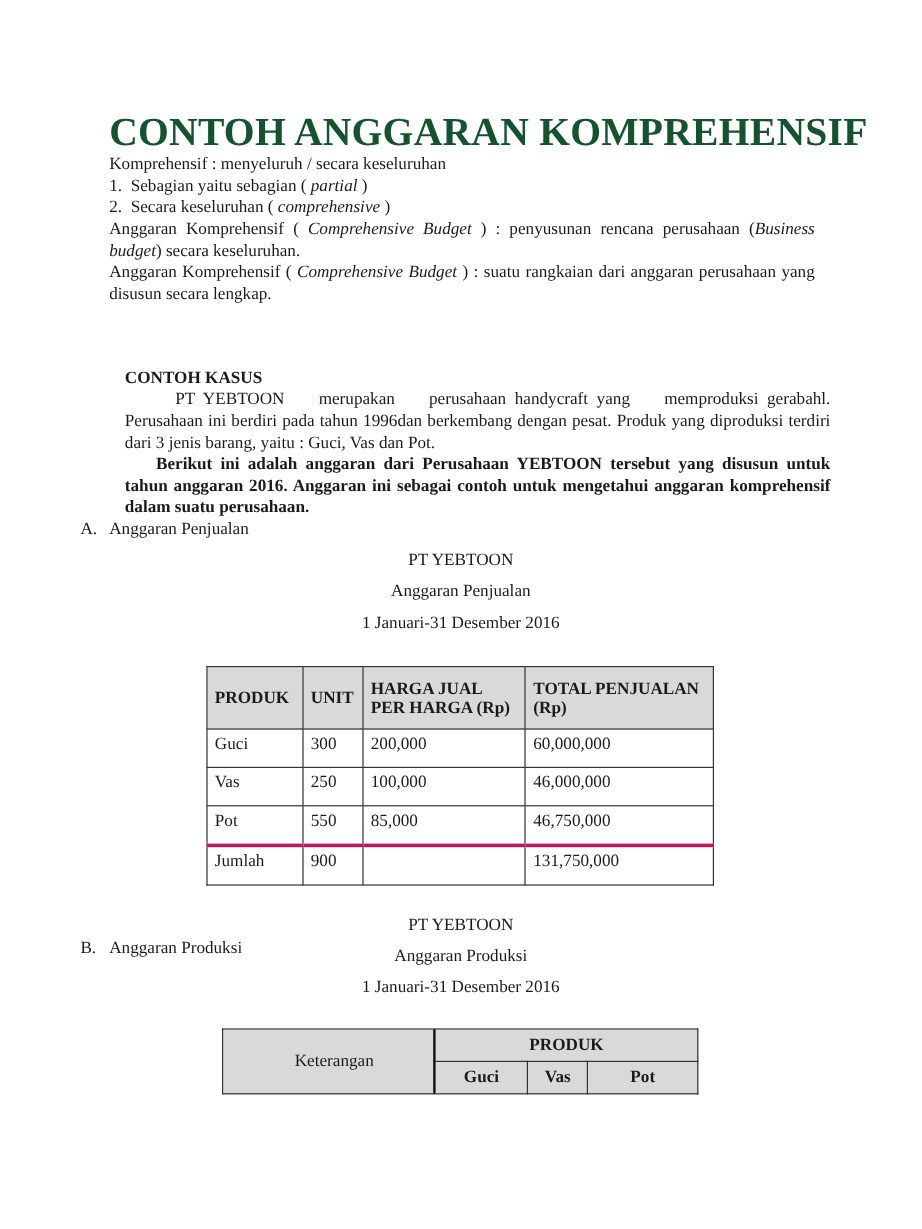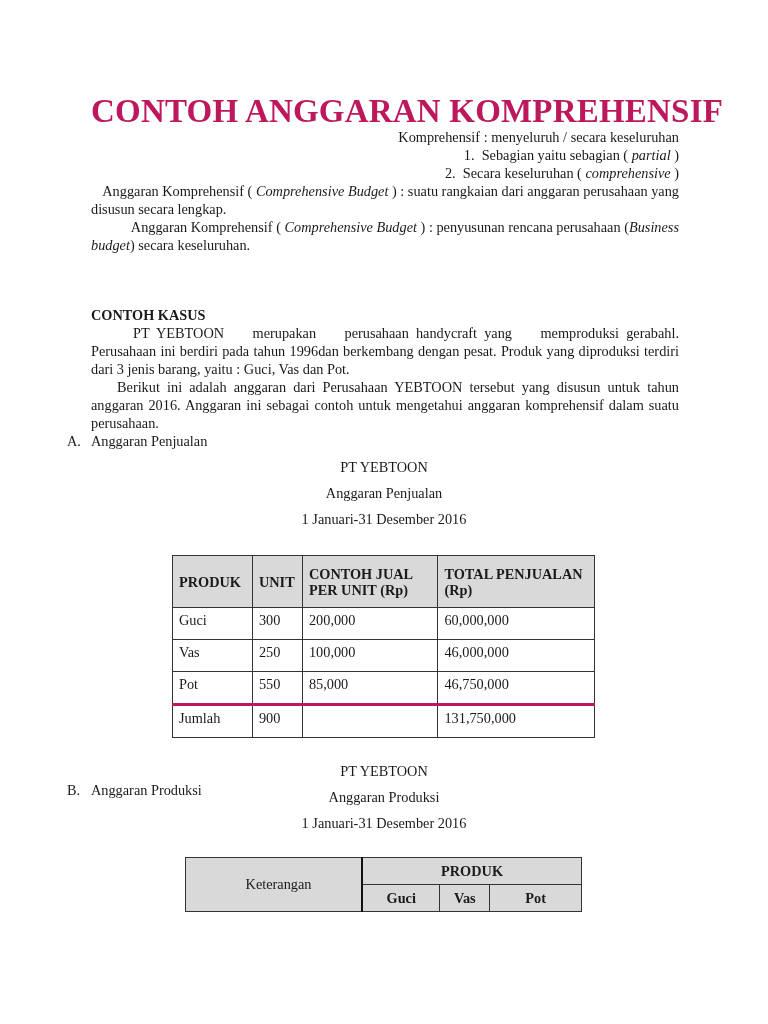--- a/index.html
+++ b/index.html
@@ -3,31 +3,31 @@
 <meta charset="utf-8">
 <style>
   html, body { margin: 0; padding: 0; background: #ffffff; }
   body {
     width: 768px; height: 1024px; position: relative; overflow: hidden;
     font-family: "Liberation Serif", serif; color: #1a1a1a;
   }
   .abs { position: absolute; }
   .title {
     left: 91px; top: 93px; font-size: 33px; font-weight: bold; letter-spacing: 0.2px;
-    color: #be185d;
+    color: #14532d;
   }
   .body-text { font-size: 14.3px; line-height: 18px; }
   .just { text-align: justify; text-align-last: left; }
   .intro { left: 91px; top: 128px; width: 588px; }
-  .intro div { white-space: nowrap; text-align: right; }
+  .intro div { white-space: nowrap; }
   .intro .wrap { white-space: normal; }
-  .case { left: 91px; top: 306px; width: 588px; }
+  .case { left: 104px; top: 306px; width: 588px; }
   .case .h { font-weight: bold; }
   .ind1 { text-indent: 42px; }
-  .ind2 { text-indent: 26px; }
+  .ind2 { text-indent: 26px; font-weight: bold; }
   .center { text-align: center; width: 768px; left: 0; font-size: 14.3px; }
   .secA { left: 67px; top: 432px; }
   .secB { left: 67px; top: 737px; margin-top: 44px; }
   .lbl { display: inline-block; width: 24px; }
 
   table { border-collapse: collapse; font-family: "Liberation Serif", serif; }
   .t1 { left: 172px; top: 555px; width: 423px; font-size: 14.3px; }
   .t1 td, .t1 th { border: 1px solid #333; padding: 0 6px; text-align: left; vertical-align: top; }
   .t1 th { background: #d9d9d9; font-weight: bold; vertical-align: middle; height: 51px; line-height: 16px; }
   .t1 td { height: 27px; line-height: 16px; padding-top: 4px; padding-bottom: 0; }
@@ -43,22 +43,22 @@
 <div class="abs title">CONTOH ANGGARAN KOMPREHENSIF</div>
 
 <div class="abs body-text intro">
   <div>Komprehensif : menyeluruh / secara keseluruhan</div>
   <div>
     <span>1.</span>&nbsp;&nbsp;<span>Sebagian yaitu sebagian ( </span><i>partial</i><span> )</span>
   </div>
   <div>
     <span>2.</span>&nbsp;&nbsp;<span>Secara keseluruhan ( </span><i>comprehensive</i><span> )</span>
   </div>
+  <div class="wrap just"><span>Anggaran Komprehensif ( </span><i>Comprehensive Budget</i><span> ) : penyusunan rencana perusahaan (</span><i>Business budget</i><span>) secara keseluruhan.</span></div>
   <div class="wrap just"><span>Anggaran Komprehensif ( </span><i>Comprehensive Budget</i><span> ) : suatu rangkaian dari anggaran perusahaan yang disusun secara lengkap.</span></div>
-  <div class="wrap just"><span>Anggaran Komprehensif ( </span><i>Comprehensive Budget</i><span> ) : penyusunan rencana perusahaan (</span><i>Business budget</i><span>) secara keseluruhan.</span></div>
 </div>
 
 <div class="abs body-text case">
   <div class="h">CONTOH KASUS</div>
   <div class="just ind1" style="white-space: pre-wrap;">PT YEBTOON    merupakan    perusahaan handycraft yang    memproduksi gerabahl. Perusahaan ini berdiri pada tahun 1996dan berkembang dengan pesat. Produk yang diproduksi terdiri dari 3 jenis barang, yaitu : Guci, Vas dan Pot.</div>
   <div class="just ind2">Berikut ini adalah anggaran dari Perusahaan YEBTOON tersebut yang disusun untuk tahun anggaran 2016. Anggaran ini sebagai contoh untuk mengetahui anggaran komprehensif dalam suatu perusahaan.</div>
 </div>
 
 <div class="abs body-text secA">
   <span class="lbl">A.</span><span>Anggaran Penjualan</span>
@@ -71,21 +71,21 @@
   <colgroup>
       <col style="width:80px">
       <col style="width:50px">
       <col style="width:136px">
       <col style="width:157px">
     </colgroup>
   <tbody>
       <tr>
     <th>PRODUK</th>
     <th>UNIT</th>
-    <th>CONTOH JUAL PER UNIT (Rp)</th>
+    <th>HARGA JUAL PER HARGA (Rp)</th>
     <th>TOTAL PENJUALAN (Rp)</th>
   </tr>
   <tr>
     <td>Guci</td>
     <td>300</td>
     <td>200,000</td>
     <td>60,000,000</td>
   </tr>
   <tr>
     <td>Vas</td>

